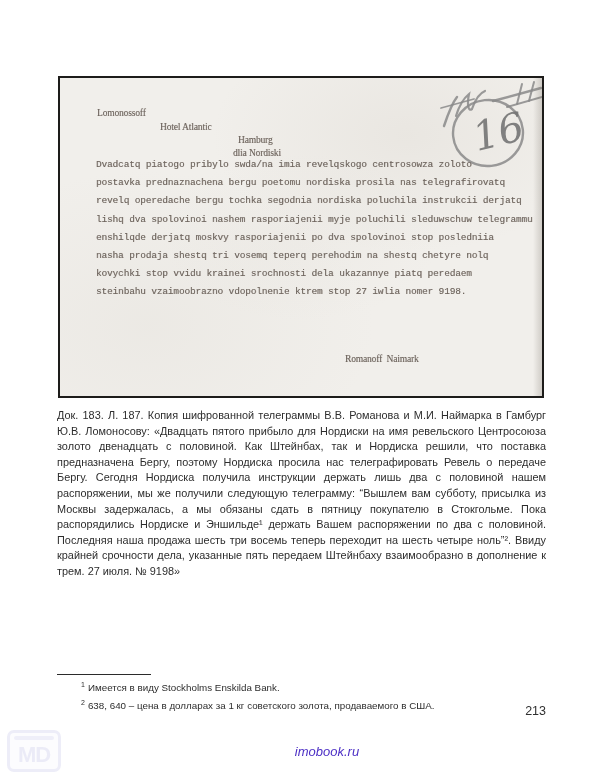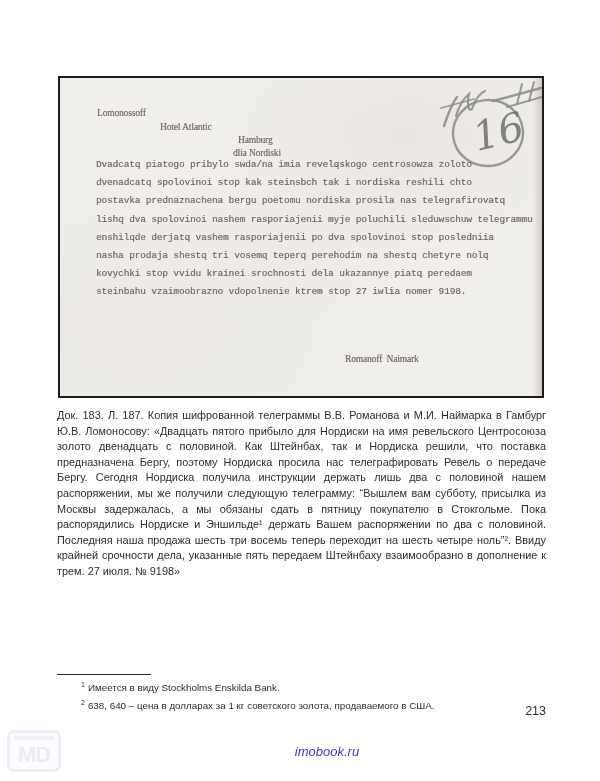--- a/index.html
+++ b/index.html
@@ -169,24 +169,24 @@
     <text class="hand-number" x="413" y="70" transform="rotate(-14 428 55)">16</text>
   </svg>
 
   <div class="tw tw-addressee">Lomonossoff</div>
   <div class="tw tw-hotel">Hotel Atlantic</div>
   <div class="tw tw-city">Hamburg</div>
   <div class="tw tw-insertion">dlia Nordiski</div>
 
   <div class="tw-body">
       <div class="tg-line">Dvadcatq piatogo pribylo swda/na imia revelqskogo centrosowza zoloto</div>
-      <div class="tg-line">dvenadcatq spolovinoi stop kak steinsbch tak i nordiska reshili chto</div>
       <div class="tg-line">postavka prednaznachena bergu poetomu nordiska prosila nas telegrafirovatq</div>
+      <div class="tg-line">revelq operedache bergu tochka segodnia nordiska poluchila instrukcii derjatq</div>
       <div class="tg-line">lishq dva spolovinoi nashem rasporiajenii myje poluchili sleduwschuw telegrammu</div>
-      <div class="tg-line">enshilqde derjatq vashem rasporiajenii po dva spolovinoi stop posledniia</div>
+      <div class="tg-line">enshilqde derjatq moskvy rasporiajenii po dva spolovinoi stop posledniia</div>
       <div class="tg-line">nasha prodaja shestq tri vosemq teperq perehodim na shestq chetyre nolq</div>
       <div class="tg-line">kovychki stop vvidu krainei srochnosti dela ukazannye piatq peredaem</div>
       <div class="tg-line">steinbahu vzaimoobrazno vdopolnenie ktrem stop 27 iwlia nomer 9198.</div>
     </div>
 
   <div class="tw tw-signature">Romanoff  Naimark</div>
 </figure>
 
 <p class="caption">Док. 183. Л. 187. Копия шифрованной телеграммы В.В. Романова и М.И. Наймарка в Гамбург Ю.В. Ломоносову: «Двадцать пятого прибыло для Нордиски на имя ревельского Центросоюза золото двенадцать с половиной. Как Штейнбах, так и Нордиска решили, что поставка предназначена Бергу, поэтому Нордиска просила нас телеграфировать Ревель о передаче Бергу. Сегодня Нордиска получила инструкции держать лишь два с половиной нашем распоряжении, мы же получили следующую телеграмму: “Вышлем вам субботу, присылка из Москвы задержалась, а мы обязаны сдать в пятницу покупателю в Стокгольме. Пока распорядились Нордиске и Эншильде¹ держать Вашем распоряжении по два с половиной. Последняя наша продажа шесть три восемь теперь переходит на шесть четыре ноль”². Ввиду крайней срочности дела, указанные пять передаем Штейнбаху взаимообразно в дополнение к трем. 27 июля. № 9198»</p>
 

